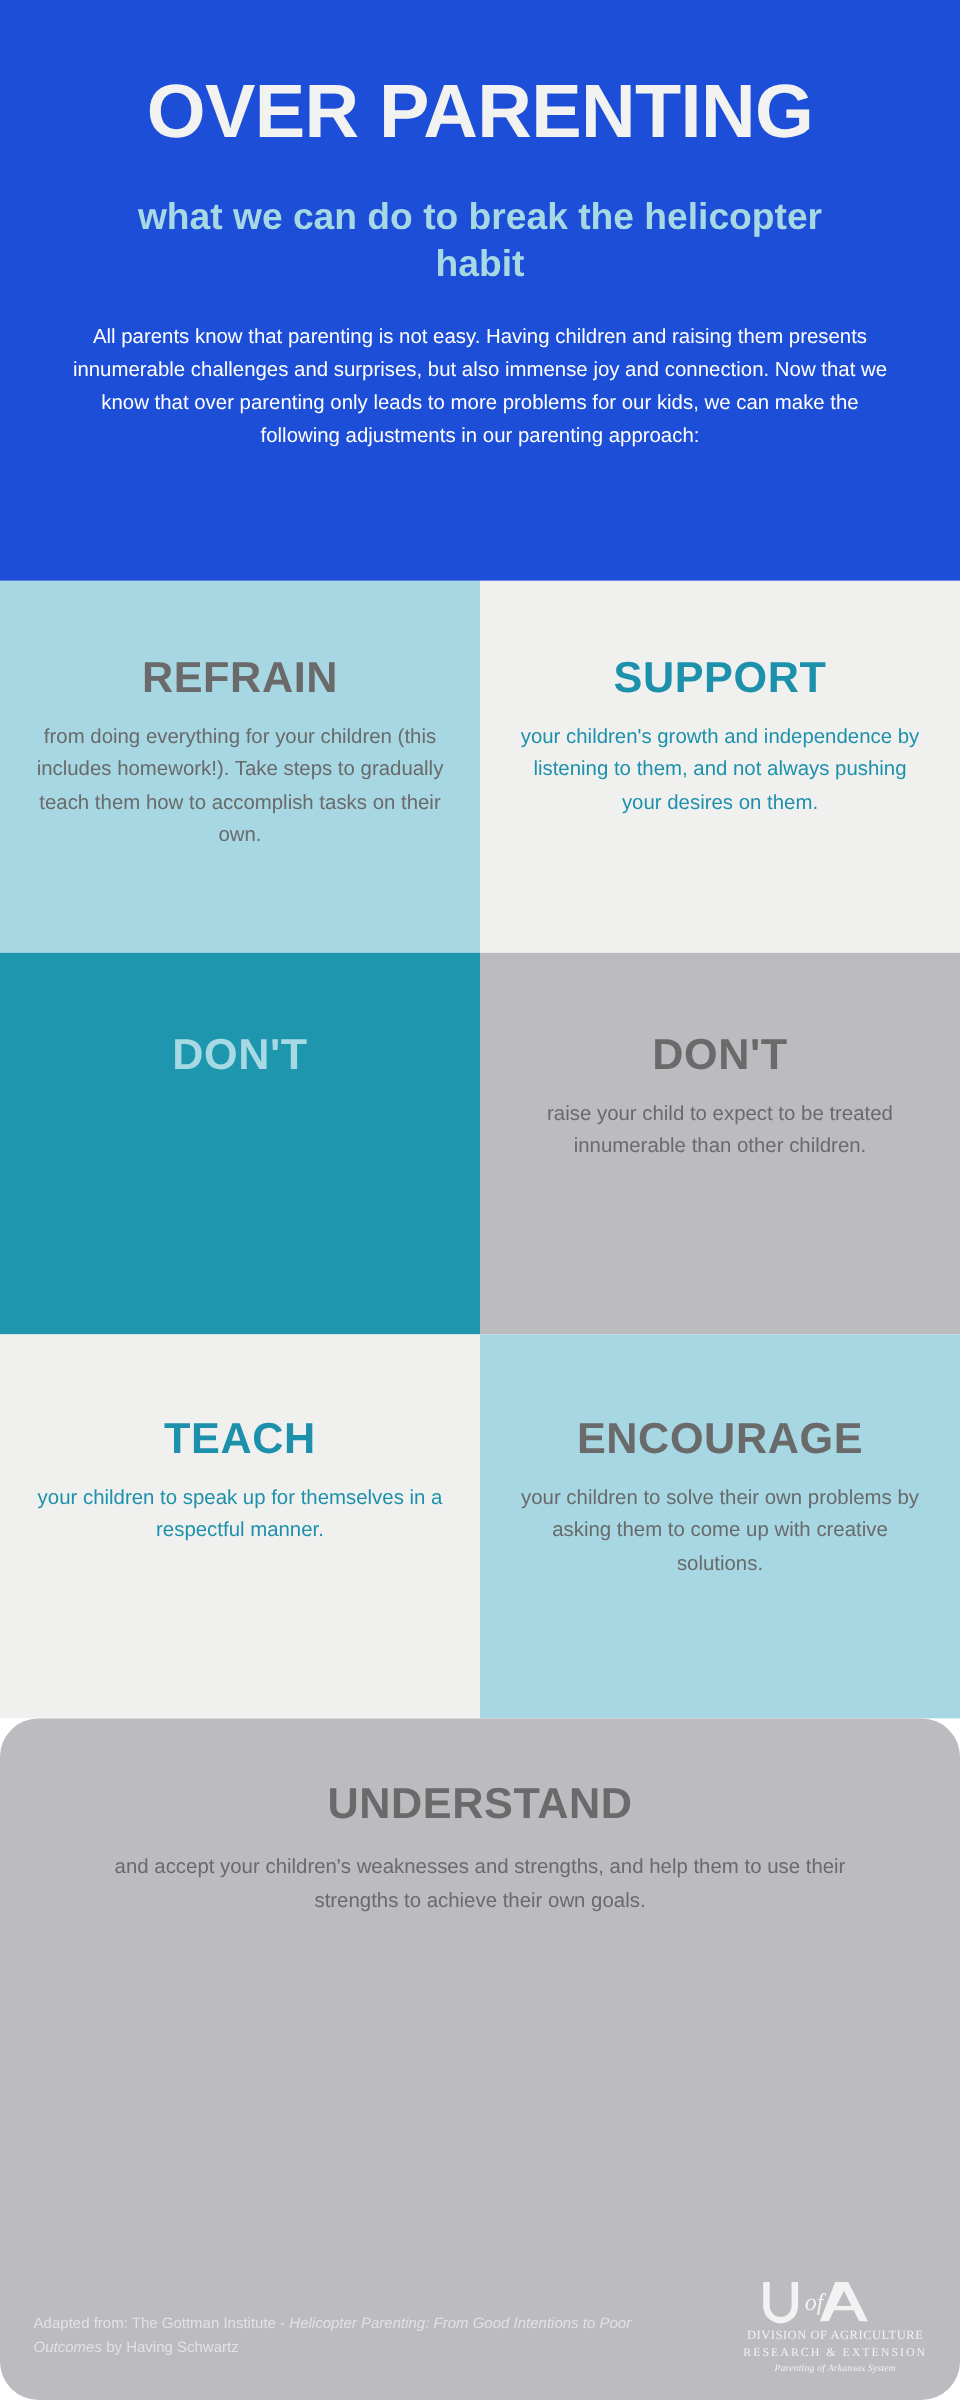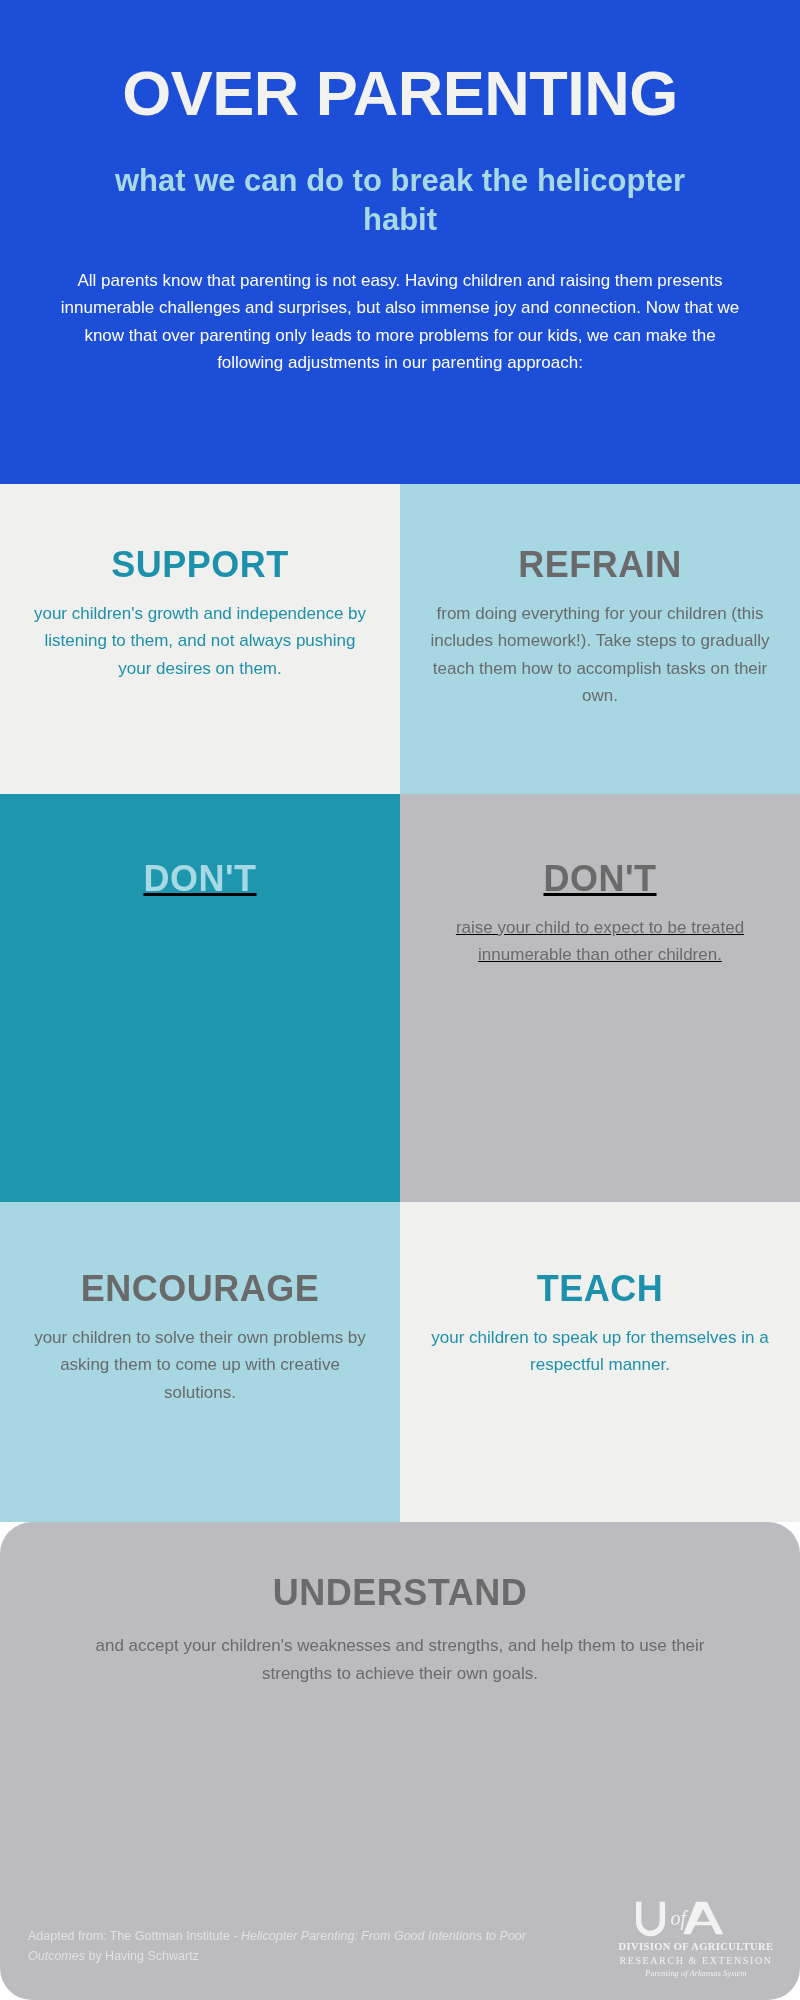--- a/index.html
+++ b/index.html
@@ -86,21 +86,21 @@
   .bg-gray      { background:#bcbcc0; }
 
   .tx-teal  { color:#1d91ab; }
   .tx-gray  { color:#6a6a6a; }
   .tx-lightblue { color:#a7d9e4; }
   .tx-white { color:#ffffff; }
 
   
   .row-1 { height:310px; }
   .row-1 .cell { padding-top:62px; }
-  .row-2 { height:408px;text-decoration:underline; }
+  .row-2 { height:318px; }
   .row-2 .cell { padding-top:66px; }
   .row-3 { height:320px; }
   .row-3 .cell { padding-top:68px; }
 
   
   .understand {
     background:#bcbcc0;
     flex:1 1 auto;
     padding:50px 56px 0 56px;
     text-align:center;
@@ -142,21 +142,21 @@
     text-align:center;
     color:#f2f2f2;
   }
   .logo-mark {
     display:block;
     height:40px;
     margin-bottom:2px;
   }
   .logo-line1 {
     font-family:"Liberation Serif", serif;
-    font-weight:bold;
+    font-weight:normal;
     font-size:10.5px;
     letter-spacing:0.4px;
     line-height:1.25;
   }
   .logo-line2 {
     font-family:"Liberation Serif", serif;
     font-size:10px;
     letter-spacing:1.6px;
     line-height:1.5;
   }
@@ -173,48 +173,48 @@
 
 <div class="infographic">
 
   <div class="header">
     <div class="header-title">OVER PARENTING</div>
     <div class="header-subtitle">what we can do to break the helicopter habit</div>
     <div class="header-body">All parents know that parenting is not easy. Having children and raising them presents innumerable challenges and surprises, but also immense joy and connection. Now that we know that over parenting only leads to more problems for our kids, we can make the following adjustments in our parenting approach:</div>
   </div>
 
   <div class="row row-1">
+    <div class="cell bg-lightblue">
+      <div class="cell-heading tx-gray">REFRAIN</div>
+      <div class="cell-body tx-gray">from doing everything for your children (this includes homework!). Take steps to gradually teach them how to accomplish tasks on their own.</div>
+    </div>
     <div class="cell bg-lightgray">
       <div class="cell-heading tx-teal">SUPPORT</div>
       <div class="cell-body tx-teal">your children's growth and independence by listening to them, and not always pushing your desires on them.</div>
     </div>
-    <div class="cell bg-lightblue">
-      <div class="cell-heading tx-gray">REFRAIN</div>
-      <div class="cell-body tx-gray">from doing everything for your children (this includes homework!). Take steps to gradually teach them how to accomplish tasks on their own.</div>
-    </div>
   </div>
 
   <div class="row row-2">
     <div class="cell bg-teal">
       <div class="cell-heading tx-lightblue">DON'T</div>
     </div>
     <div class="cell bg-gray">
       <div class="cell-heading tx-gray">DON'T</div>
       <div class="cell-body tx-gray">raise your child to expect to be treated innumerable than other children.</div>
     </div>
   </div>
 
   <div class="row row-3">
+    <div class="cell bg-lightgray">
+      <div class="cell-heading tx-teal">TEACH</div>
+      <div class="cell-body tx-teal">your children to speak up for themselves in a respectful manner.</div>
+    </div>
     <div class="cell bg-lightblue">
       <div class="cell-heading tx-gray">ENCOURAGE</div>
       <div class="cell-body tx-gray">your children to solve their own problems by asking them to come up with creative solutions.</div>
-    </div>
-    <div class="cell bg-lightgray">
-      <div class="cell-heading tx-teal">TEACH</div>
-      <div class="cell-body tx-teal">your children to speak up for themselves in a respectful manner.</div>
     </div>
   </div>
 
   <div class="understand">
     <div class="understand-heading">UNDERSTAND</div>
     <div class="understand-body">and accept your children's weaknesses and strengths, and help them to use their strengths to achieve their own goals.</div>
 
     <div class="attribution">
       <span>Adapted from: The Gottman Institute - </span><em>Helicopter Parenting: From Good Intentions to Poor Outcomes</em><span> by Having Schwartz</span>
     </div>

